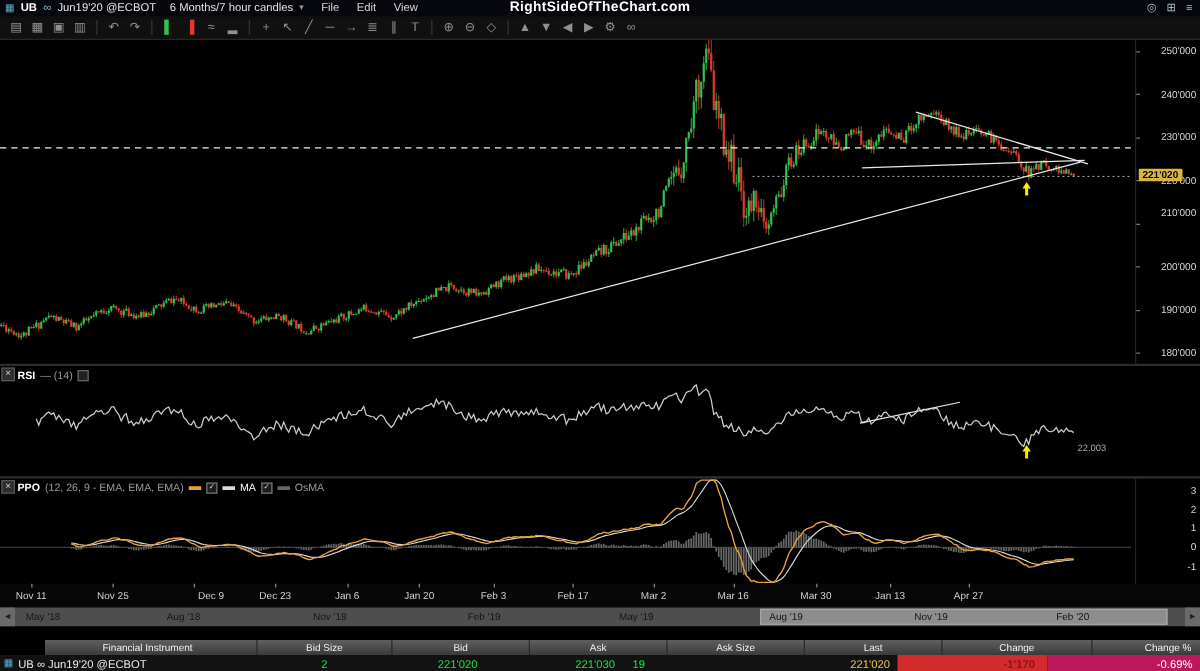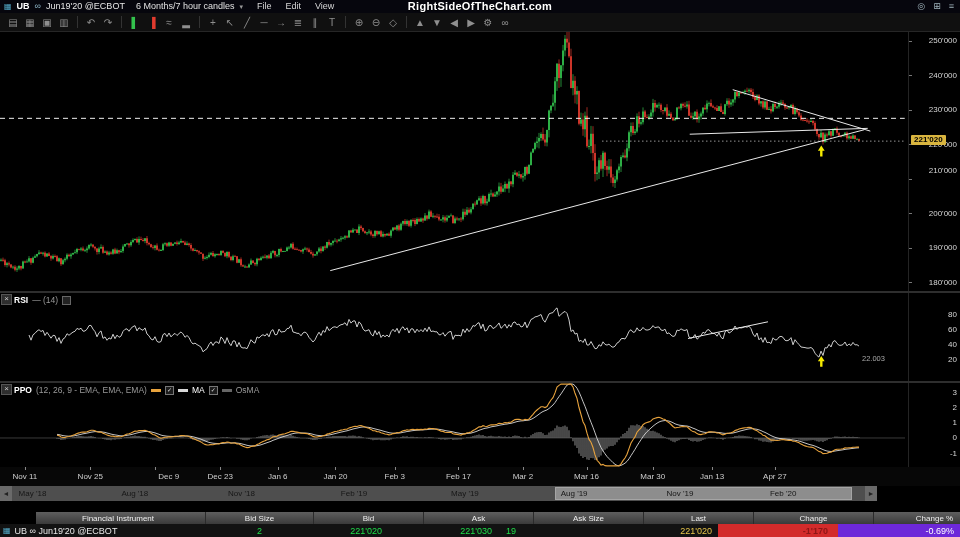--- a/index.html
+++ b/index.html
@@ -51,21 +51,21 @@
   .rsi-value{position:absolute;left:862px;font-size:7.5px;color:#a8a8a8;z-index:4;text-align:right;}
   .swatch{display:inline-block;width:10px;height:3px;}
   .cb{width:7px;height:7px;border:1px solid #777;background:#1c1c1c;color:#ddd;
     font-size:6px;line-height:7px;text-align:center;display:inline-block;cursor:pointer;}
 
   
   .date-axis{position:absolute;left:0;top:467px;width:960px;height:19px;background:#070707;}
   .dlab{position:absolute;top:5px;transform:translateX(-50%);font-size:8px;color:#cfcfcf;
     white-space:nowrap;}
   .dtick{position:absolute;top:0;width:1px;height:3px;background:#888;}
-  .scrollbar{position:absolute;left:0;top:486px;width:877px;height:15px;background:#4e4e4e;}
+  .scrollbar{position:absolute;left:0;top:486px;width:960px;height:15px;background:#4e4e4e;}
   .sb-arrow{position:absolute;top:0;width:12px;height:15px;font-size:7px;line-height:15px;
     text-align:center;color:#222;background:#6a6a6a;cursor:pointer;z-index:4;}
   .sb-arrow.left{left:0;} .sb-arrow.right{right:0;}
   .sb-thumb{position:absolute;top:1px;bottom:1px;background:#8d8d8d;border:1px solid #a5a5a5;
     box-sizing:border-box;z-index:1;cursor:grab;}
   .slab{position:absolute;top:3px;transform:translateX(-50%);font-size:8px;color:#161616;
     z-index:3;white-space:nowrap;}
 
   
   .quote-header{position:absolute;left:0;top:501px;width:960px;height:11px;
@@ -191,26 +191,20 @@
           <line x1="688" y1="45.52" x2="767.98" y2="28.8" stroke="#e9e9e9" stroke-width="1"></line>
           <path d="M821.3 63 l-3.4 5.2 l2.2 0 l0 5.6 l2.4 0 l0 -5.6 l2.2 0 Z" fill="#f6ea00"></path>
         </g>
     </svg>
     <span class="close-box">×</span>
     <div class="pane-header">
       <b>RSI</b>
       <span class="dim">— (14)</span>
       <span class="mini-btn"></span>
     </div>
-    <div class="axis" id="rsi-axis">
-        <div class="axlab" style="top: 16.7px;">80</div>
-        <div class="axlab" style="top: 31.9px;">60</div>
-        <div class="axlab" style="top: 47.1px;">40</div>
-        <div class="axlab" style="top: 62.3px;">20</div>
-      </div>
     <div class="rsi-value" id="rsi-value" style="top: 61.28px;">22.003</div>
   </div>
   <div class="hsep" style="top:381px;"></div>
 
   <div class="pane" style="top:383px;height:84px;">
     <svg id="ppo-svg" width="908" height="84">
       <line id="ppo-zero" x1="0" x2="905" stroke-width="1" y1="54.98181818181819" y2="54.98181818181819" stroke="#3a3a3a"></line>
       <path id="ppo-hist" fill="none" stroke-width="1.4" d="M57.0 55.0L57.0 55.8M59.0 55.0L59.0 55.9M61.0 55.0L61.0 56.9M63.0 55.0L63.0 56.8M65.0 55.0L65.0 56.5M67.0 55.0L67.0 55.6M69.0 55.0L69.0 55.3M71.0 55.0L71.0 54.8M73.0 55.0L73.0 54.3M75.0 55.0L75.0 53.9M77.0 55.0L77.0 53.3M79.0 55.0L79.0 53.1M81.0 55.0L81.0 52.9M83.0 55.0L83.0 53.3M85.0 55.0L85.0 53.6M87.0 55.0L87.0 53.6M89.0 55.0L89.0 53.2M91.0 55.0L91.0 53.1M93.0 55.0L93.0 53.5M95.0 55.0L95.0 54.1M97.0 55.0L97.0 55.1M99.0 55.0L99.0 55.3M101.0 55.0L101.0 55.2M103.0 55.0L103.0 56.1M105.0 55.0L105.0 56.4M107.0 55.0L107.0 57.1M109.0 55.0L109.0 57.1M111.0 55.0L111.0 57.3M113.0 55.0L113.0 56.6M115.0 55.0L115.0 56.8M117.0 55.0L117.0 56.3M119.0 55.0L119.0 56.2M121.0 55.0L121.0 56.0M123.0 55.0L123.0 55.1M125.0 55.0L125.0 54.3M127.0 55.0L127.0 53.7M129.0 55.0L129.0 53.7M131.0 55.0L131.0 53.3M133.0 55.0L133.0 52.9M135.0 55.0L135.0 52.6M137.0 55.0L137.0 53.1M139.0 55.0L139.0 53.1M141.0 55.0L141.0 53.4M143.0 55.0L143.0 53.8M145.0 55.0L145.0 53.8M147.0 55.0L147.0 54.6M149.0 55.0L149.0 55.4M151.0 55.0L151.0 56.3M153.0 55.0L153.0 57.1M155.0 55.0L155.0 57.1M157.0 55.0L157.0 57.6M159.0 55.0L159.0 58.0M161.0 55.0L161.0 58.0M163.0 55.0L163.0 57.1M165.0 55.0L165.0 56.2M167.0 55.0L167.0 56.0M169.0 55.0L169.0 55.4M171.0 55.0L171.0 55.5M173.0 55.0L173.0 55.2M175.0 55.0L175.0 54.8M177.0 55.0L177.0 54.9M179.0 55.0L179.0 54.7M181.0 55.0L181.0 54.4M183.0 55.0L183.0 54.4M185.0 55.0L185.0 54.9M187.0 55.0L187.0 55.0M189.0 55.0L189.0 55.3M191.0 55.0L191.0 56.0M193.0 55.0L193.0 56.7M195.0 55.0L195.0 57.0M197.0 55.0L197.0 57.3M199.0 55.0L199.0 57.5M201.0 55.0L201.0 57.7M203.0 55.0L203.0 58.4M205.0 55.0L205.0 58.5M207.0 55.0L207.0 58.2M209.0 55.0L209.0 57.5M211.0 55.0L211.0 56.7M213.0 55.0L213.0 56.5M215.0 55.0L215.0 55.9M217.0 55.0L217.0 55.4M219.0 55.0L219.0 55.3M221.0 55.0L221.0 54.5M223.0 55.0L223.0 54.2M225.0 55.0L225.0 54.5M227.0 55.0L227.0 54.1M229.0 55.0L229.0 54.5M231.0 55.0L231.0 55.3M233.0 55.0L233.0 55.1M235.0 55.0L235.0 55.0M237.0 55.0L237.0 55.8M239.0 55.0L239.0 55.7M241.0 55.0L241.0 56.5M243.0 55.0L243.0 57.0M245.0 55.0L245.0 57.2M247.0 55.0L247.0 57.3M249.0 55.0L249.0 56.7M251.0 55.0L251.0 55.6M253.0 55.0L253.0 55.1M255.0 55.0L255.0 55.0M257.0 55.0L257.0 53.9M259.0 55.0L259.0 53.5M261.0 55.0L261.0 52.9M263.0 55.0L263.0 52.4M265.0 55.0L265.0 52.3M267.0 55.0L267.0 52.0M269.0 55.0L269.0 52.4M271.0 55.0L271.0 51.8M273.0 55.0L273.0 51.4M275.0 55.0L275.0 51.9M277.0 55.0L277.0 52.3M279.0 55.0L279.0 51.8M281.0 55.0L281.0 52.1M283.0 55.0L283.0 52.3M285.0 55.0L285.0 52.6M287.0 55.0L287.0 52.4M289.0 55.0L289.0 52.4M291.0 55.0L291.0 52.1M293.0 55.0L293.0 52.8M295.0 55.0L295.0 53.4M297.0 55.0L297.0 54.1M299.0 55.0L299.0 54.6M301.0 55.0L301.0 55.2M303.0 55.0L303.0 55.3M305.0 55.0L305.0 55.3M307.0 55.0L307.0 55.4M309.0 55.0L309.0 55.9M311.0 55.0L311.0 56.5M313.0 55.0L313.0 57.1M315.0 55.0L315.0 57.1M317.0 55.0L317.0 56.7M319.0 55.0L319.0 55.9M321.0 55.0L321.0 55.8M323.0 55.0L323.0 55.0M325.0 55.0L325.0 54.7M327.0 55.0L327.0 53.7M329.0 55.0L329.0 53.6M331.0 55.0L331.0 53.4M333.0 55.0L333.0 53.0M335.0 55.0L335.0 52.9M337.0 55.0L337.0 53.1M339.0 55.0L339.0 53.0M341.0 55.0L341.0 53.0M343.0 55.0L343.0 53.1M345.0 55.0L345.0 53.0M347.0 55.0L347.0 53.4M349.0 55.0L349.0 52.7M351.0 55.0L351.0 52.8M353.0 55.0L353.0 52.6M355.0 55.0L355.0 52.7M357.0 55.0L357.0 53.4M359.0 55.0L359.0 53.1M361.0 55.0L361.0 53.4M363.0 55.0L363.0 54.2M365.0 55.0L365.0 55.0M367.0 55.0L367.0 55.6M369.0 55.0L369.0 55.9M371.0 55.0L371.0 56.6M373.0 55.0L373.0 57.3M375.0 55.0L375.0 56.9M377.0 55.0L377.0 57.1M379.0 55.0L379.0 56.8M381.0 55.0L381.0 57.3M383.0 55.0L383.0 57.2M385.0 55.0L385.0 57.3M387.0 55.0L387.0 57.1M389.0 55.0L389.0 57.2M391.0 55.0L391.0 56.4M393.0 55.0L393.0 55.5M395.0 55.0L395.0 55.2M397.0 55.0L397.0 54.4M399.0 55.0L399.0 54.7M401.0 55.0L401.0 54.0M403.0 55.0L403.0 53.3M405.0 55.0L405.0 53.4M407.0 55.0L407.0 53.2M409.0 55.0L409.0 53.9M411.0 55.0L411.0 53.7M413.0 55.0L413.0 53.7M415.0 55.0L415.0 54.3M417.0 55.0L417.0 54.1M419.0 55.0L419.0 54.5M421.0 55.0L421.0 54.4M423.0 55.0L423.0 54.7M425.0 55.0L425.0 54.3M427.0 55.0L427.0 54.6M429.0 55.0L429.0 53.9M431.0 55.0L431.0 54.3M433.0 55.0L433.0 54.5M435.0 55.0L435.0 54.9M437.0 55.0L437.0 55.2M439.0 55.0L439.0 55.9M441.0 55.0L441.0 56.4M443.0 55.0L443.0 56.3M445.0 55.0L445.0 56.8M447.0 55.0L447.0 56.6M449.0 55.0L449.0 56.3M451.0 55.0L451.0 56.0M453.0 55.0L453.0 56.9M455.0 55.0L455.0 56.7M457.0 55.0L457.0 56.7M459.0 55.0L459.0 56.5M461.0 55.0L461.0 56.5M463.0 55.0L463.0 55.4M465.0 55.0L465.0 55.1M467.0 55.0L467.0 54.3M469.0 55.0L469.0 54.3M471.0 55.0L471.0 53.8M473.0 55.0L473.0 52.9M475.0 55.0L475.0 52.6M477.0 55.0L477.0 52.0M479.0 55.0L479.0 51.5M481.0 55.0L481.0 52.3M483.0 55.0L483.0 51.9M485.0 55.0L485.0 52.9M487.0 55.0L487.0 53.5M489.0 55.0L489.0 53.0M491.0 55.0L491.0 52.8M493.0 55.0L493.0 53.3M495.0 55.0L495.0 53.6M497.0 55.0L497.0 53.5M499.0 55.0L499.0 52.9M501.0 55.0L501.0 53.6M503.0 55.0L503.0 53.7M505.0 55.0L505.0 53.4M507.0 55.0L507.0 53.9M509.0 55.0L509.0 53.6M511.0 55.0L511.0 53.9M513.0 55.0L513.0 53.0M515.0 55.0L515.0 52.4M517.0 55.0L517.0 52.8M519.0 55.0L519.0 53.0M521.0 55.0L521.0 53.9M523.0 55.0L523.0 54.5M525.0 55.0L525.0 53.8M527.0 55.0L527.0 54.5M529.0 55.0L529.0 54.0M531.0 55.0L531.0 52.2M533.0 55.0L533.0 50.9M535.0 55.0L535.0 49.8M537.0 55.0L537.0 49.3M539.0 55.0L539.0 49.1M541.0 55.0L541.0 49.0M543.0 55.0L543.0 50.2M545.0 55.0L545.0 51.9M547.0 55.0L547.0 51.7M549.0 55.0L549.0 49.5M551.0 55.0L551.0 48.2M553.0 55.0L553.0 47.6M555.0 55.0L555.0 45.3M557.0 55.0L557.0 42.6M559.0 55.0L559.0 43.7M561.0 55.0L561.0 43.9M563.0 55.0L563.0 43.3M565.0 55.0L565.0 42.6M567.0 55.0L567.0 43.8M569.0 55.0L569.0 47.3M571.0 55.0L571.0 54.2M573.0 55.0L573.0 58.2M575.0 55.0L575.0 62.6M577.0 55.0L577.0 65.1M579.0 55.0L579.0 70.4M581.0 55.0L581.0 72.9M583.0 55.0L583.0 75.1M585.0 55.0L585.0 74.1M587.0 55.0L587.0 76.5M589.0 55.0L589.0 77.1M591.0 55.0L591.0 75.0M593.0 55.0L593.0 75.2M595.0 55.0L595.0 77.0M597.0 55.0L597.0 77.0M599.0 55.0L599.0 74.2M601.0 55.0L601.0 72.5M603.0 55.0L603.0 68.4M605.0 55.0L605.0 66.8M607.0 55.0L607.0 65.5M609.0 55.0L609.0 63.5M611.0 55.0L611.0 63.1M613.0 55.0L613.0 62.9M615.0 55.0L615.0 61.8M617.0 55.0L617.0 59.2M619.0 55.0L619.0 56.7M621.0 55.0L621.0 53.5M623.0 55.0L623.0 51.1M625.0 55.0L625.0 49.9M627.0 55.0L627.0 47.9M629.0 55.0L629.0 44.7M631.0 55.0L631.0 42.3M633.0 55.0L633.0 42.2M635.0 55.0L635.0 42.5M637.0 55.0L637.0 41.3M639.0 55.0L639.0 42.1M641.0 55.0L641.0 43.1M643.0 55.0L643.0 43.0M645.0 55.0L645.0 44.2M647.0 55.0L647.0 45.8M649.0 55.0L649.0 47.1M651.0 55.0L651.0 47.9M653.0 55.0L653.0 47.7M655.0 55.0L655.0 48.6M657.0 55.0L657.0 49.4M659.0 55.0L659.0 50.2M661.0 55.0L661.0 51.8M663.0 55.0L663.0 53.3M665.0 55.0L665.0 54.0M667.0 55.0L667.0 55.7M669.0 55.0L669.0 56.6M671.0 55.0L671.0 57.7M673.0 55.0L673.0 58.8M675.0 55.0L675.0 59.2M677.0 55.0L677.0 57.9M679.0 55.0L679.0 57.2M681.0 55.0L681.0 56.3M683.0 55.0L683.0 55.9M685.0 55.0L685.0 55.9M687.0 55.0L687.0 55.7M689.0 55.0L689.0 57.0M691.0 55.0L691.0 58.1M693.0 55.0L693.0 58.5M695.0 55.0L695.0 58.1M697.0 55.0L697.0 58.7M699.0 55.0L699.0 58.6M701.0 55.0L701.0 58.1M703.0 55.0L703.0 56.9M705.0 55.0L705.0 56.3M707.0 55.0L707.0 55.3M709.0 55.0L709.0 54.5M711.0 55.0L711.0 54.6M713.0 55.0L713.0 54.8M715.0 55.0L715.0 55.1M717.0 55.0L717.0 55.7M719.0 55.0L719.0 55.5M721.0 55.0L721.0 56.1M723.0 55.0L723.0 56.7M725.0 55.0L725.0 55.8M727.0 55.0L727.0 54.9M729.0 55.0L729.0 54.8M731.0 55.0L731.0 54.5M733.0 55.0L733.0 54.1M735.0 55.0L735.0 53.0M737.0 55.0L737.0 52.9M739.0 55.0L739.0 52.6M741.0 55.0L741.0 52.7M743.0 55.0L743.0 52.8M745.0 55.0L745.0 52.9M747.0 55.0L747.0 53.2M749.0 55.0L749.0 53.4M751.0 55.0L751.0 53.9M753.0 55.0L753.0 55.0M755.0 55.0L755.0 56.2M757.0 55.0L757.0 56.3M759.0 55.0L759.0 57.4M761.0 55.0L761.0 57.8M763.0 55.0L763.0 58.7M765.0 55.0L765.0 58.4M767.0 55.0L767.0 59.1M769.0 55.0L769.0 59.3M771.0 55.0L771.0 59.4M773.0 55.0L773.0 58.5M775.0 55.0L775.0 58.0M777.0 55.0L777.0 57.6M779.0 55.0L779.0 56.8M781.0 55.0L781.0 56.1M783.0 55.0L783.0 55.7M785.0 55.0L785.0 55.9M787.0 55.0L787.0 56.0M789.0 55.0L789.0 55.9M791.0 55.0L791.0 55.5M793.0 55.0L793.0 56.3M795.0 55.0L795.0 56.1M797.0 55.0L797.0 56.3M799.0 55.0L799.0 56.8M801.0 55.0L801.0 57.4M803.0 55.0L803.0 57.8M805.0 55.0L805.0 57.8M807.0 55.0L807.0 57.8M809.0 55.0L809.0 57.6M811.0 55.0L811.0 57.2M813.0 55.0L813.0 57.0M815.0 55.0L815.0 57.5M817.0 55.0L817.0 58.2M819.0 55.0L819.0 58.8M821.0 55.0L821.0 58.3M823.0 55.0L823.0 58.9M825.0 55.0L825.0 58.0M827.0 55.0L827.0 57.3M829.0 55.0L829.0 56.1M831.0 55.0L831.0 55.8M833.0 55.0L833.0 54.6M835.0 55.0L835.0 53.6M837.0 55.0L837.0 53.5M839.0 55.0L839.0 53.8M841.0 55.0L841.0 53.9M843.0 55.0L843.0 53.8M845.0 55.0L845.0 53.4M847.0 55.0L847.0 53.9M849.0 55.0L849.0 53.8M851.0 55.0L851.0 54.1M853.0 55.0L853.0 53.8M855.0 55.0L855.0 54.1M857.0 55.0L857.0 54.1M859.0 55.0L859.0 54.4" stroke="#666666"></path>
       <path id="ppo-ma" fill="none" stroke-width="0.9" d="M57.0 51.4L59.0 51.6L61.0 52.1L63.0 52.6L65.0 52.9L67.0 53.1L69.0 53.2L71.0 53.1L73.0 53.0L75.0 52.7L77.0 52.3L79.0 51.8L81.0 51.3L83.0 50.8L85.0 50.5L87.0 50.1L89.0 49.7L91.0 49.2L93.0 48.9L95.0 48.6L97.0 48.7L99.0 48.7L101.0 48.8L103.0 49.1L105.0 49.4L107.0 50.0L109.0 50.5L111.0 51.1L113.0 51.5L115.0 51.9L117.0 52.2L119.0 52.6L121.0 52.8L123.0 52.8L125.0 52.7L127.0 52.3L129.0 52.0L131.0 51.6L133.0 51.1L135.0 50.5L137.0 50.0L139.0 49.5L141.0 49.1L143.0 48.8L145.0 48.5L147.0 48.4L149.0 48.5L151.0 48.9L153.0 49.4L155.0 49.9L157.0 50.6L159.0 51.3L161.0 52.1L163.0 52.6L165.0 52.9L167.0 53.2L169.0 53.3L171.0 53.4L173.0 53.5L175.0 53.4L177.0 53.4L179.0 53.3L181.0 53.2L183.0 53.0L185.0 53.0L187.0 53.0L189.0 53.1L191.0 53.4L193.0 53.8L195.0 54.3L197.0 54.9L199.0 55.5L201.0 56.2L203.0 57.0L205.0 57.9L207.0 58.7L209.0 59.4L211.0 59.8L213.0 60.2L215.0 60.4L217.0 60.5L219.0 60.6L221.0 60.5L223.0 60.3L225.0 60.1L227.0 59.9L229.0 59.8L231.0 59.9L233.0 59.9L235.0 59.9L237.0 60.1L239.0 60.3L241.0 60.7L243.0 61.2L245.0 61.7L247.0 62.3L249.0 62.7L251.0 62.9L253.0 62.9L255.0 62.9L257.0 62.7L259.0 62.3L261.0 61.8L263.0 61.1L265.0 60.4L267.0 59.7L269.0 59.0L271.0 58.3L273.0 57.3L275.0 56.6L277.0 55.9L279.0 55.1L281.0 54.4L283.0 53.7L285.0 53.1L287.0 52.5L289.0 51.9L291.0 51.1L293.0 50.6L295.0 50.2L297.0 50.0L299.0 49.9L301.0 49.9L303.0 50.0L305.0 50.1L307.0 50.2L309.0 50.4L311.0 50.8L313.0 51.3L315.0 51.9L317.0 52.3L319.0 52.5L321.0 52.7L323.0 52.7L325.0 52.7L327.0 52.3L329.0 52.0L331.0 51.6L333.0 51.1L335.0 50.6L337.0 50.1L339.0 49.6L341.0 49.1L343.0 48.7L345.0 48.2L347.0 47.8L349.0 47.2L351.0 46.6L353.0 46.0L355.0 45.5L357.0 45.1L359.0 44.6L361.0 44.2L363.0 44.0L365.0 44.0L367.0 44.2L369.0 44.4L371.0 44.8L373.0 45.4L375.0 45.9L377.0 46.4L379.0 46.9L381.0 47.4L383.0 48.0L385.0 48.6L387.0 49.1L389.0 49.7L391.0 50.0L393.0 50.2L395.0 50.2L397.0 50.1L399.0 50.0L401.0 49.8L403.0 49.3L405.0 49.0L407.0 48.5L409.0 48.3L411.0 47.9L413.0 47.6L415.0 47.4L417.0 47.2L419.0 47.1L421.0 46.9L423.0 46.9L425.0 46.7L427.0 46.6L429.0 46.3L431.0 46.2L433.0 46.1L435.0 46.0L437.0 46.1L439.0 46.3L441.0 46.7L443.0 47.0L445.0 47.5L447.0 47.9L449.0 48.2L451.0 48.5L453.0 48.9L455.0 49.4L457.0 49.8L459.0 50.2L461.0 50.6L463.0 50.7L465.0 50.7L467.0 50.5L469.0 50.3L471.0 50.1L473.0 49.5L475.0 48.9L477.0 48.2L479.0 47.3L481.0 46.6L483.0 45.9L485.0 45.3L487.0 45.0L489.0 44.5L491.0 43.9L493.0 43.5L495.0 43.2L497.0 42.8L499.0 42.3L501.0 41.9L503.0 41.6L505.0 41.2L507.0 41.0L509.0 40.6L511.0 40.3L513.0 39.8L515.0 39.2L517.0 38.6L519.0 38.2L521.0 37.9L523.0 37.8L525.0 37.5L527.0 37.3L529.0 37.1L531.0 36.4L533.0 35.4L535.0 34.1L537.0 32.7L539.0 31.2L541.0 29.7L543.0 28.5L545.0 27.7L547.0 26.9L549.0 25.5L551.0 23.8L553.0 22.0L555.0 19.6L557.0 16.5L559.0 13.6L561.0 10.9L563.0 7.9L565.0 4.8L567.0 2.1L569.0 1.1L571.0 1.1L573.0 1.1L575.0 2.7L577.0 5.2L579.0 9.0L581.0 13.5L583.0 18.6L585.0 23.3L587.0 28.7L589.0 34.2L591.0 39.3L593.0 44.3L595.0 49.8L597.0 55.3L599.0 60.1L601.0 64.5L603.0 67.9L605.0 70.8L607.0 73.5L609.0 75.6L611.0 77.6L613.0 79.6L615.0 81.3L617.0 82.4L619.0 82.8L621.0 82.4L623.0 81.4L625.0 80.2L627.0 78.4L629.0 75.8L631.0 72.6L633.0 69.5L635.0 66.3L637.0 62.9L639.0 59.7L641.0 56.7L643.0 53.7L645.0 51.0L647.0 48.7L649.0 46.8L651.0 45.0L653.0 43.2L655.0 41.6L657.0 40.2L659.0 39.0L661.0 38.2L663.0 37.8L665.0 37.5L667.0 37.7L669.0 38.1L671.0 38.8L673.0 39.7L675.0 40.8L677.0 41.5L679.0 42.1L681.0 42.4L683.0 42.6L685.0 42.9L687.0 43.0L689.0 43.5L691.0 44.3L693.0 45.2L695.0 45.9L697.0 46.9L699.0 47.8L701.0 48.5L703.0 49.0L705.0 49.4L707.0 49.4L709.0 49.3L711.0 49.2L713.0 49.2L715.0 49.2L717.0 49.4L719.0 49.5L721.0 49.8L723.0 50.2L725.0 50.4L727.0 50.4L729.0 50.3L731.0 50.2L733.0 50.0L735.0 49.5L737.0 49.0L739.0 48.4L741.0 47.8L743.0 47.3L745.0 46.8L747.0 46.3L749.0 45.9L751.0 45.7L753.0 45.7L755.0 46.0L757.0 46.3L759.0 46.9L761.0 47.6L763.0 48.6L765.0 49.4L767.0 50.4L769.0 51.5L771.0 52.6L773.0 53.5L775.0 54.3L777.0 54.9L779.0 55.4L781.0 55.6L783.0 55.8L785.0 56.0L787.0 56.3L789.0 56.5L791.0 56.6L793.0 57.0L795.0 57.2L797.0 57.6L799.0 58.0L801.0 58.6L803.0 59.3L805.0 60.0L807.0 60.7L809.0 61.4L811.0 61.9L813.0 62.4L815.0 63.1L817.0 63.9L819.0 64.8L821.0 65.7L823.0 66.6L825.0 67.4L827.0 68.0L829.0 68.3L831.0 68.5L833.0 68.4L835.0 68.0L837.0 67.7L839.0 67.4L841.0 67.1L843.0 66.8L845.0 66.4L847.0 66.1L849.0 65.9L851.0 65.6L853.0 65.4L855.0 65.1L857.0 64.9L859.0 64.8" stroke="#d9d9d9"></path>
       <path id="ppo-line" fill="none" stroke-width="1.1" d="M57.0 52.2L59.0 52.6L61.0 54.0L63.0 54.4L65.0 54.5L67.0 53.7L69.0 53.5L71.0 53.0L73.0 52.3L75.0 51.6L77.0 50.5L79.0 49.9L81.0 49.2L83.0 49.1L85.0 49.1L87.0 48.8L89.0 47.9L91.0 47.3L93.0 47.3L95.0 47.7L97.0 48.8L99.0 49.1L101.0 49.0L103.0 50.2L105.0 50.9L107.0 52.1L109.0 52.6L111.0 53.3L113.0 53.1L115.0 53.7L117.0 53.5L119.0 53.8L121.0 53.8L123.0 53.0L125.0 51.9L127.0 51.0L129.0 50.7L131.0 49.9L133.0 49.0L135.0 48.1L137.0 48.2L139.0 47.6L141.0 47.5L143.0 47.6L145.0 47.3L147.0 48.0L149.0 48.9L151.0 50.2L153.0 51.5L155.0 52.0L157.0 53.2L159.0 54.4L161.0 55.2L163.0 54.7L165.0 54.2L167.0 54.2L169.0 53.7L171.0 53.9L173.0 53.7L175.0 53.3L177.0 53.3L179.0 53.0L181.0 52.6L183.0 52.5L185.0 52.9L187.0 53.0L189.0 53.4L191.0 54.4L193.0 55.5L195.0 56.3L197.0 57.2L199.0 58.0L201.0 58.9L203.0 60.4L205.0 61.4L207.0 62.0L209.0 61.9L211.0 61.5L213.0 61.7L215.0 61.3L217.0 61.0L219.0 60.9L221.0 59.9L223.0 59.5L225.0 59.7L227.0 59.0L229.0 59.3L231.0 60.2L233.0 60.0L235.0 59.9L237.0 60.9L239.0 61.0L241.0 62.2L243.0 63.2L245.0 64.0L247.0 64.6L249.0 64.5L251.0 63.5L253.0 63.1L255.0 62.9L257.0 61.6L259.0 60.8L261.0 59.6L263.0 58.5L265.0 57.8L267.0 56.7L269.0 56.4L271.0 55.1L273.0 53.7L275.0 53.5L277.0 53.3L279.0 52.0L281.0 51.5L283.0 51.1L285.0 50.7L287.0 49.9L289.0 49.3L291.0 48.2L293.0 48.4L295.0 48.7L297.0 49.1L299.0 49.5L301.0 50.2L303.0 50.3L305.0 50.4L307.0 50.6L309.0 51.4L311.0 52.3L313.0 53.4L315.0 54.0L317.0 54.0L319.0 53.5L321.0 53.5L323.0 52.7L325.0 52.4L327.0 51.1L329.0 50.6L331.0 50.0L333.0 49.2L335.0 48.5L337.0 48.2L339.0 47.7L341.0 47.1L343.0 46.7L345.0 46.2L347.0 46.2L349.0 44.9L351.0 44.4L353.0 43.7L355.0 43.2L357.0 43.5L359.0 42.8L361.0 42.6L363.0 43.2L365.0 44.1L367.0 44.8L369.0 45.3L371.0 46.4L373.0 47.7L375.0 47.8L377.0 48.6L379.0 48.7L381.0 49.8L383.0 50.3L385.0 51.0L387.0 51.3L389.0 51.9L391.0 51.5L393.0 50.6L395.0 50.4L397.0 49.5L399.0 49.7L401.0 48.8L403.0 47.7L405.0 47.4L407.0 46.7L409.0 47.2L411.0 46.6L413.0 46.3L415.0 46.8L417.0 46.4L419.0 46.6L421.0 46.4L423.0 46.6L425.0 46.0L427.0 46.3L429.0 45.3L431.0 45.5L433.0 45.6L435.0 46.0L437.0 46.4L439.0 47.3L441.0 48.1L443.0 48.4L445.0 49.3L447.0 49.5L449.0 49.5L451.0 49.4L453.0 50.8L455.0 51.1L457.0 51.4L459.0 51.7L461.0 52.1L463.0 51.1L465.0 50.9L467.0 49.9L469.0 49.6L471.0 48.9L473.0 47.5L475.0 46.5L477.0 45.2L479.0 43.9L481.0 43.9L483.0 42.7L485.0 43.2L487.0 43.5L489.0 42.5L491.0 41.7L493.0 41.9L495.0 41.8L497.0 41.3L499.0 40.3L501.0 40.5L503.0 40.3L505.0 39.6L507.0 39.9L509.0 39.2L511.0 39.2L513.0 37.8L515.0 36.6L517.0 36.4L519.0 36.2L521.0 36.8L523.0 37.2L525.0 36.3L527.0 36.9L529.0 36.1L531.0 33.6L533.0 31.3L535.0 28.8L537.0 27.0L539.0 25.3L541.0 23.7L543.0 23.7L545.0 24.6L547.0 23.6L549.0 20.1L551.0 17.0L553.0 14.6L555.0 9.9L557.0 4.0L559.0 2.4L561.0 1.1L563.0 1.1L565.0 1.1L567.0 1.1L569.0 1.1L571.0 1.1L573.0 3.9L575.0 10.3L577.0 15.3L579.0 24.5L581.0 31.5L583.0 38.7L585.0 42.5L587.0 50.2L589.0 56.4L591.0 59.3L593.0 64.5L595.0 71.9L597.0 77.3L599.0 79.4L601.0 82.1L603.0 81.4L605.0 82.6L607.0 82.9L609.0 82.9L611.0 82.9L613.0 82.9L615.0 82.9L617.0 82.9L619.0 82.9L621.0 80.9L623.0 77.6L625.0 75.0L627.0 71.3L629.0 65.6L631.0 60.0L633.0 56.7L635.0 53.9L637.0 49.2L639.0 46.9L641.0 44.9L643.0 41.7L645.0 40.3L647.0 39.5L649.0 38.9L651.0 37.9L653.0 35.9L655.0 35.2L657.0 34.6L659.0 34.3L661.0 35.1L663.0 36.1L665.0 36.5L667.0 38.4L669.0 39.7L671.0 41.5L673.0 43.5L675.0 45.0L677.0 44.5L679.0 44.3L681.0 43.7L683.0 43.6L685.0 43.7L687.0 43.7L689.0 45.5L691.0 47.4L693.0 48.6L695.0 49.0L697.0 50.6L699.0 51.4L701.0 51.6L703.0 51.0L705.0 50.7L707.0 49.7L709.0 48.9L711.0 48.8L713.0 49.0L715.0 49.3L717.0 50.0L719.0 50.0L721.0 50.9L723.0 51.9L725.0 51.3L727.0 50.3L729.0 50.2L731.0 49.8L733.0 49.1L735.0 47.5L737.0 46.9L739.0 46.0L741.0 45.5L743.0 45.1L745.0 44.7L747.0 44.6L749.0 44.3L751.0 44.6L753.0 45.7L755.0 47.1L757.0 47.7L759.0 49.4L761.0 50.4L763.0 52.3L765.0 52.8L767.0 54.5L769.0 55.8L771.0 57.1L773.0 57.0L775.0 57.3L777.0 57.5L779.0 57.2L781.0 56.7L783.0 56.5L785.0 56.9L787.0 57.3L789.0 57.4L791.0 57.2L793.0 58.3L795.0 58.3L797.0 58.9L799.0 59.8L801.0 61.1L803.0 62.1L805.0 62.9L807.0 63.5L809.0 64.0L811.0 64.1L813.0 64.5L815.0 65.6L817.0 67.1L819.0 68.6L821.0 69.0L823.0 70.6L825.0 70.5L827.0 70.3L829.0 69.4L831.0 69.3L833.0 68.0L835.0 66.7L837.0 66.2L839.0 66.2L841.0 66.0L843.0 65.7L845.0 64.9L847.0 65.0L849.0 64.7L851.0 64.8L853.0 64.2L855.0 64.2L857.0 64.1L859.0 64.1" stroke="#e8a33d"></path>
@@ -295,16 +289,16 @@
     <div class="qv qv-inst">
       <span class="qv-icon" style="color: rgb(85, 176, 208);">▦</span>
       <span>UB ∞ Jun19'20 @ECBOT</span>
     </div>
     <div class="qv qv-bidsize" style="color: rgb(30, 224, 74);">2</div>
     <div class="qv r" style="color: rgb(30, 224, 74);">221'020</div>
     <div class="qv r" style="color: rgb(30, 224, 74);">221'030</div>
     <div class="qv qv-asksize" style="color: rgb(30, 224, 74); text-align: center;">19</div>
     <div class="qv r" style="color: rgb(231, 197, 74);">221'020</div>
     <div class="qv qv-change" style="color: rgb(140, 22, 22); background: rgb(211, 43, 43);">-1'170</div>
-    <div class="qv qv-pct" style="background: #6d28d9;">-0.69%</div>
+    <div class="qv qv-pct" style="background: #be185d;">-0.69%</div>
   </div>
 
 </div>
 
 </body></html>

